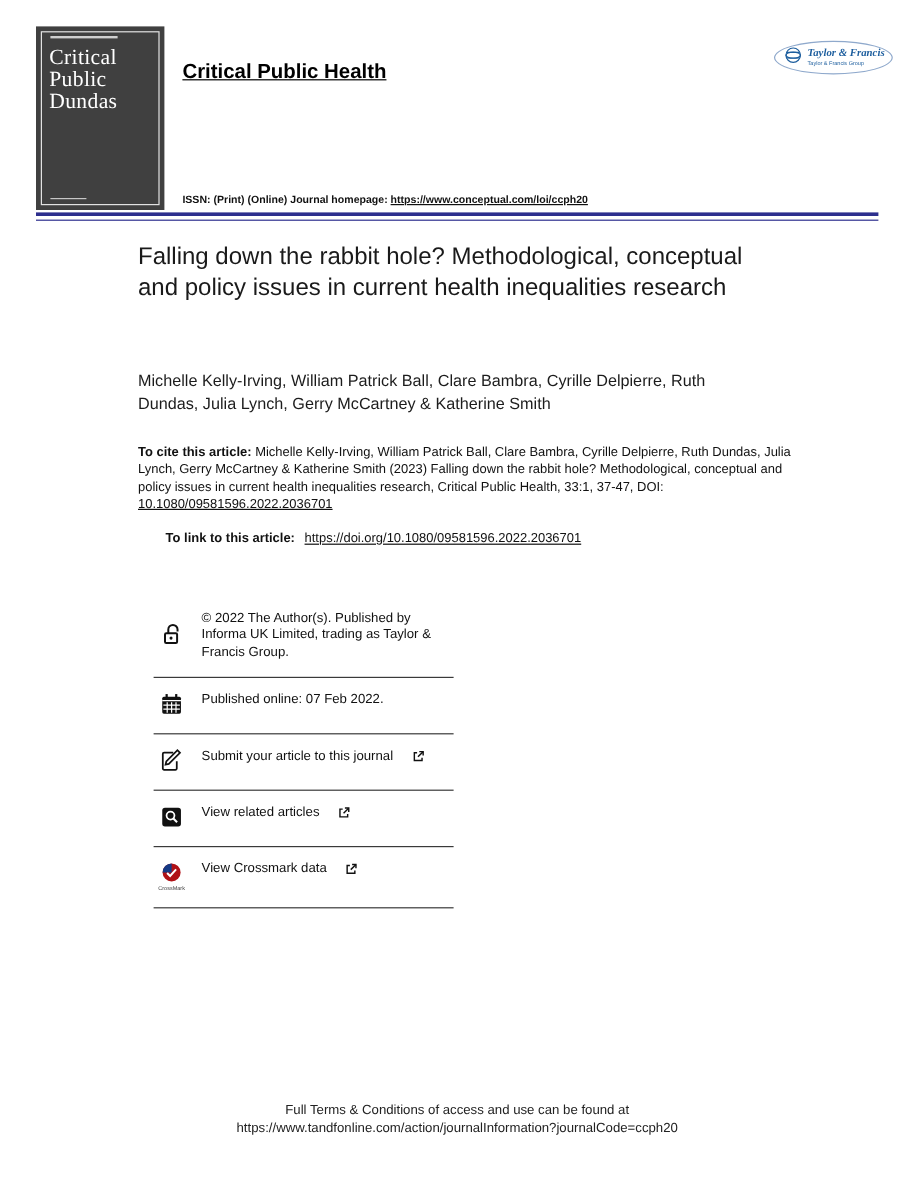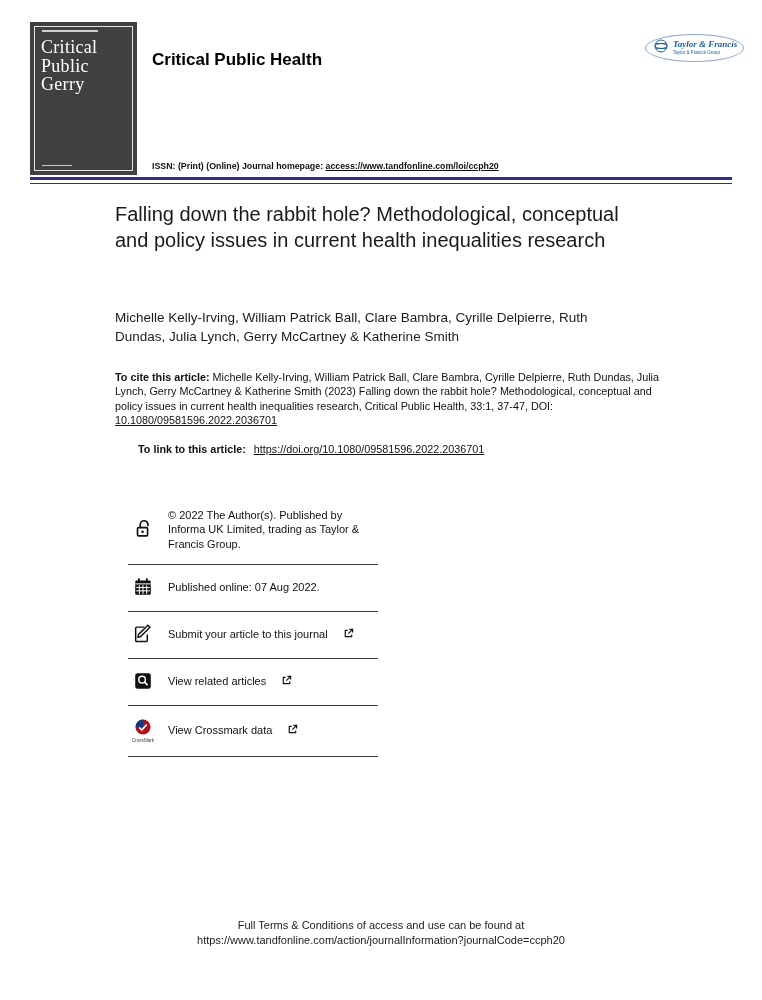--- a/index.html
+++ b/index.html
@@ -7,21 +7,21 @@
         font-family:"Liberation Sans",sans-serif;color:#111;}
 
   
   .cover{position:absolute;left:30px;top:22px;width:107px;height:153px;background:#404040;}
   .cover-inner{position:absolute;inset:4px;border:1px solid rgba(255,255,255,.85);}
   .cover-title{position:absolute;left:11px;top:16px;font-family:"Liberation Serif",serif;
                font-size:18px;line-height:1.04;color:#fff;letter-spacing:.3px;}
   .cover-mark-top{position:absolute;top:8px;left:12px;width:56px;height:1.5px;background:rgba(255,255,255,.75);}
   .cover-mark-bottom{position:absolute;bottom:9px;left:12px;width:30px;height:1.5px;background:rgba(255,255,255,.7);}
 
-  .journal-heading{position:absolute;left:152px;top:50px;font-size:17px;font-weight:bold;color:#000;}
+  .journal-heading{position:absolute;left:152px;top:50px;font-size:17px;font-weight:bold;color:#000;text-decoration:underline;}
 
   .issn-line{position:absolute;left:152px;top:161px;font-size:8.8px;font-weight:bold;color:#111;}
   .issn-line a{color:#111;text-decoration:underline;cursor:pointer;}
 
   .tf-logo{position:absolute;left:645px;top:18px;width:99px;height:28px;border:1.3px solid #8fa9cc;
            border-radius:50%;display:flex;align-items:center;gap:4px;padding:0 7px;box-sizing:border-box;background:#fff;margin-top:16px;}
   .tf-logo-text{display:flex;flex-direction:column;line-height:1;}
   .tf-name{font-family:"Liberation Serif",serif;font-style:italic;font-weight:bold;font-size:9px;color:#1d5e9e;white-space:nowrap;}
   .tf-group{font-size:4.6px;color:#1d5e9e;margin-top:1.5px;white-space:nowrap;}
 
@@ -33,21 +33,21 @@
   .article-authors{position:absolute;left:115px;top:309px;width:525px;font-size:13.5px;line-height:1.38;color:#1c1c1c;}
 
   .cite-block{position:absolute;left:115px;top:370px;width:545px;font-size:10.8px;line-height:1.33;color:#111;}
   .cite-block b{font-weight:bold;}
   .link-line{position:absolute;left:115px;top:443px;font-size:10.8px;color:#111;margin-left:23px;}
   .doc-link{color:#111;text-decoration:underline;cursor:pointer;}
   .link-line .doc-link{margin-left:8px;}
 
   
   .meta-list{position:absolute;left:128px;top:497px;width:250px;}
-  .meta-row{display:flex;align-items:center;gap:10px;border-bottom:1.2px solid #3a3a3a;
+  .meta-row{display:flex;gap:10px;border-bottom:1.2px solid #3a3a3a;
             padding:11px 0 13px 0;}
   .meta-icon{flex:0 0 30px;display:flex;justify-content:center;align-items:center;flex-direction:column;}
   .meta-text{font-size:11px;line-height:1.3;color:#111;}
   .meta-link{cursor:pointer;}
   .cm-caption{font-size:4.6px;color:#444;margin-top:1px;}
   .ext{margin-left:5px;vertical-align:-1px;}
 
   
   .footer{position:absolute;left:0;top:918px;width:762px;text-align:center;
           font-size:11px;line-height:1.35;color:#222;}
@@ -56,21 +56,21 @@
 <body>
 
 <div class="page">
 
   <div class="cover">
     <div class="cover-inner"></div>
     <div class="cover-mark-top"></div>
     <div class="cover-title">
       <div>Critical</div>
       <div>Public</div>
-      <div>Gerry</div>
+      <div>Dundas</div>
     </div>
     <div class="cover-mark-bottom"></div>
   </div>
 
   <div class="journal-heading">Critical Public Health</div>
 
   <div class="tf-logo">
     <span>
       <svg width="16" height="16" viewBox="0 0 24 24" fill="none" stroke="#1d5e9e" stroke-width="1.5">
         <circle cx="12" cy="12" r="9"></circle>
@@ -78,21 +78,21 @@
         <path d="M4 8.5 H20 M4 15.5 H20"></path>
       </svg>
     </span>
     <span class="tf-logo-text">
       <span class="tf-name">Taylor &amp; Francis</span>
       <span class="tf-group">Taylor &amp; Francis Group</span>
     </span>
   </div>
 
   <div class="issn-line">
-    <span>ISSN: (Print) (Online) Journal homepage: </span><a>access://www.tandfonline.com/loi/ccph20</a>
+    <span>ISSN: (Print) (Online) Journal homepage: </span><a>https://www.conceptual.com/loi/ccph20</a>
   </div>
 
   <div class="rule-top"></div>
   <div class="rule-bottom"></div>
 
   <div class="article-title">Falling down the rabbit hole? Methodological, conceptual and policy issues in current health inequalities research</div>
   <div class="article-authors">Michelle Kelly-Irving, William Patrick Ball, Clare Bambra, Cyrille Delpierre, Ruth Dundas, Julia Lynch, Gerry McCartney &amp; Katherine Smith</div>
 
   <div class="cite-block">
     <b>To cite this article:</b><span> Michelle Kelly-Irving, William Patrick Ball, Clare Bambra, Cyrille Delpierre, Ruth Dundas, Julia Lynch, Gerry McCartney &amp; Katherine Smith (2023) Falling down the rabbit hole? Methodological, conceptual and policy issues in current health inequalities research, Critical Public Health, 33:1, 37-47, DOI: </span><a class="doc-link">10.1080/09581596.2022.2036701</a>
@@ -124,21 +124,21 @@
           <g stroke="#fff" stroke-width="1.1">
             <line x1="3.5" y1="8.6" x2="20.5" y2="8.6"></line>
             <line x1="8" y1="10" x2="8" y2="19.5"></line>
             <line x1="12" y1="10" x2="12" y2="19.5"></line>
             <line x1="16" y1="10" x2="16" y2="19.5"></line>
             <line x1="4.5" y1="12.6" x2="19.5" y2="12.6"></line>
             <line x1="4.5" y1="16.2" x2="19.5" y2="16.2"></line>
           </g>
         </svg>
       </span>
-      <span class="meta-text">Published online: 07 Aug 2022.</span>
+      <span class="meta-text">Published online: 07 Feb 2022.</span>
     </div>
 
     <div class="meta-row">
       <span class="meta-icon">
         <svg width="22" height="22" viewBox="0 0 24 24" fill="none" stroke="#111" stroke-width="1.6">
           <path d="M13.5 4.5 H5.2 a1.2 1.2 0 0 0 -1.2 1.2 V19 a1.2 1.2 0 0 0 1.2 1.2 h10.3 a1.2 1.2 0 0 0 1.2 -1.2 V12.5"></path>
           <path d="M9.5 14.8 L19.6 4.7 l-2.3 -2.3 L7.2 12.5 l-0.7 3 z" fill="#fff"></path>
         </svg>
       </span>
       <span class="meta-text meta-link">Submit your article to this journal</span>

